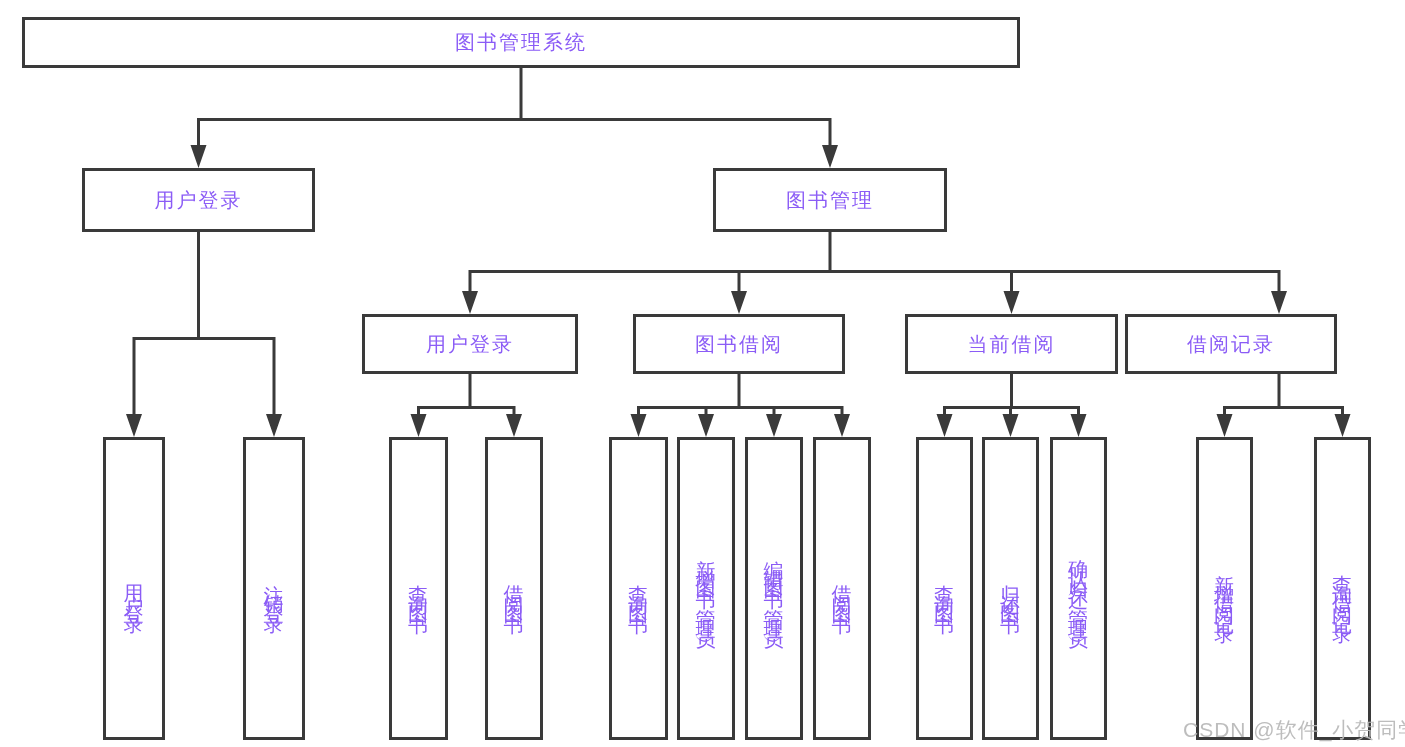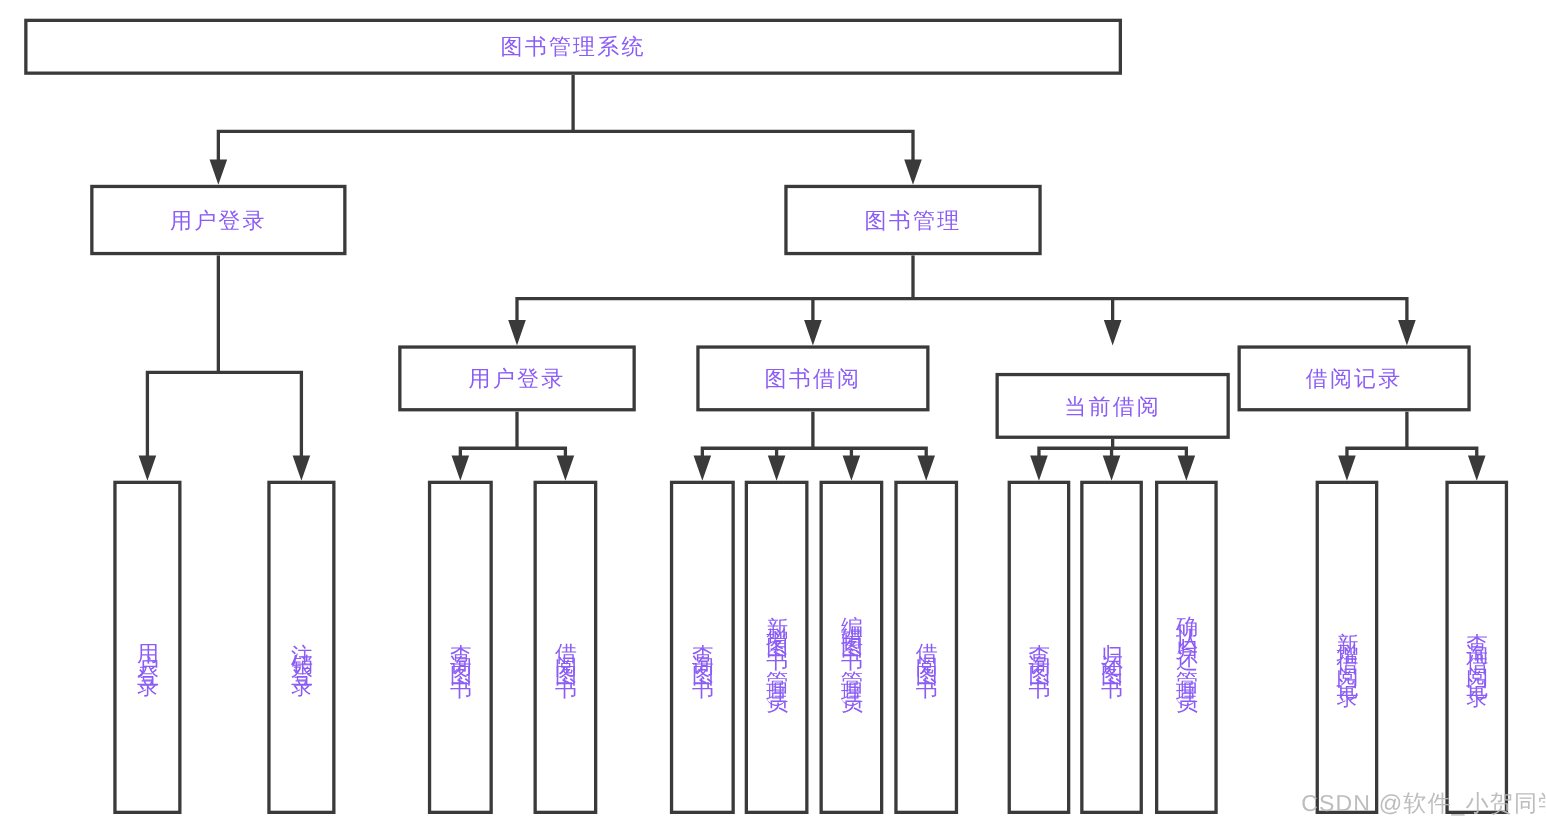--- a/index.html
+++ b/index.html
@@ -113,21 +113,21 @@
       M1334.5 414 L1350.5 414 L1342.5 437 Z"></path>
   </svg>
 
   <div class="node h-node" style="left:22px; top:17px; width:998px; height:51px;">图书管理系统</div>
 
   <div class="node h-node" style="left:82px; top:168px; width:233px; height:64px;">用户登录</div>
   <div class="node h-node" style="left:713px; top:168px; width:234px; height:64px;">图书管理</div>
 
   <div class="node h-node" style="left:362px; top:314px; width:216px; height:60px;">用户登录</div>
   <div class="node h-node" style="left:633px; top:314px; width:212px; height:60px;">图书借阅</div>
-  <div class="node h-node" style="left:905px; top:314px; width:213px; height:60px;margin-top:25px;">当前借阅</div>
+  <div class="node h-node" style="left:905px; top:314px; width:213px; height:60px;">当前借阅</div>
   <div class="node h-node" style="left:1125px; top:314px; width:212px; height:60px;">借阅记录</div>
 
   <div class="node v-node" style="left:103px; top:437px; width:62px; height:303px;">用户登录</div>
   <div class="node v-node" style="left:243px; top:437px; width:62px; height:303px;">注销登录</div>
 
   <div class="node v-node" style="left:389px; top:437px; width:59px; height:303px;">查询图书</div>
   <div class="node v-node" style="left:485px; top:437px; width:58px; height:303px;">借阅图书</div>
 
   <div class="node v-node" style="left:609px; top:437px; width:59px; height:303px;">查询图书</div>
   <div class="node v-node" style="left:677px; top:437px; width:58px; height:303px;">新增图书（管理员）</div>

